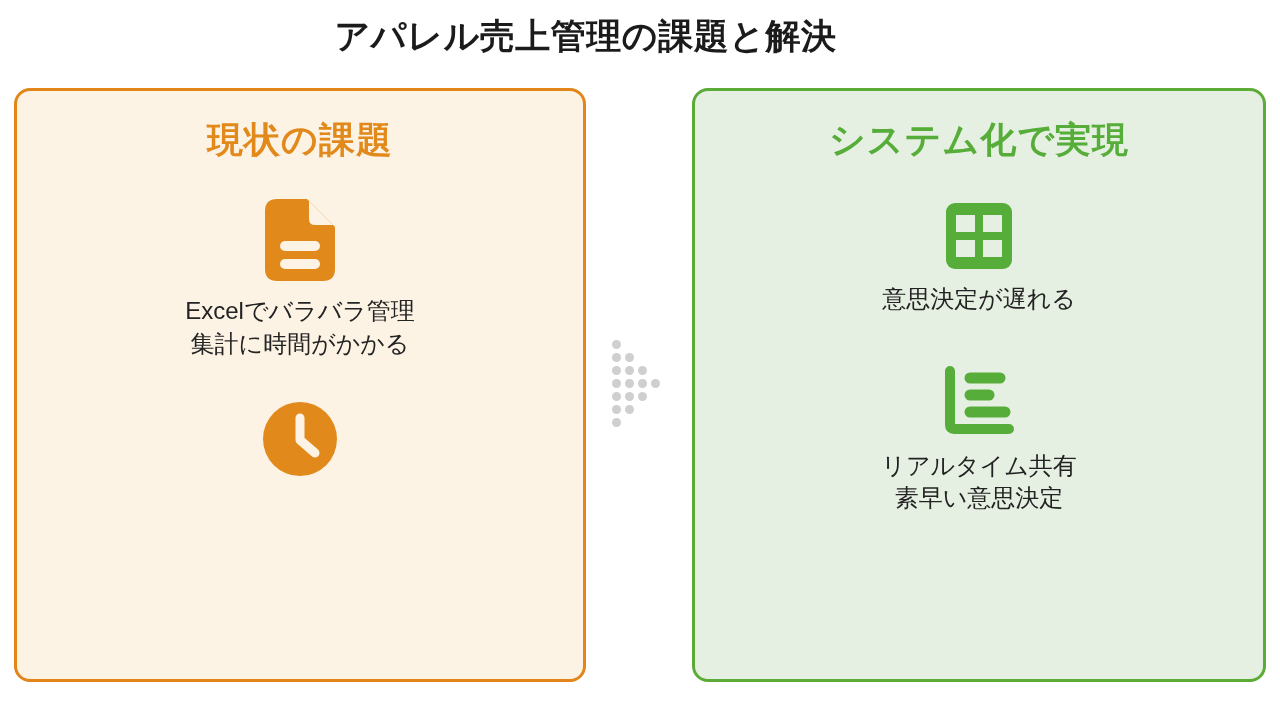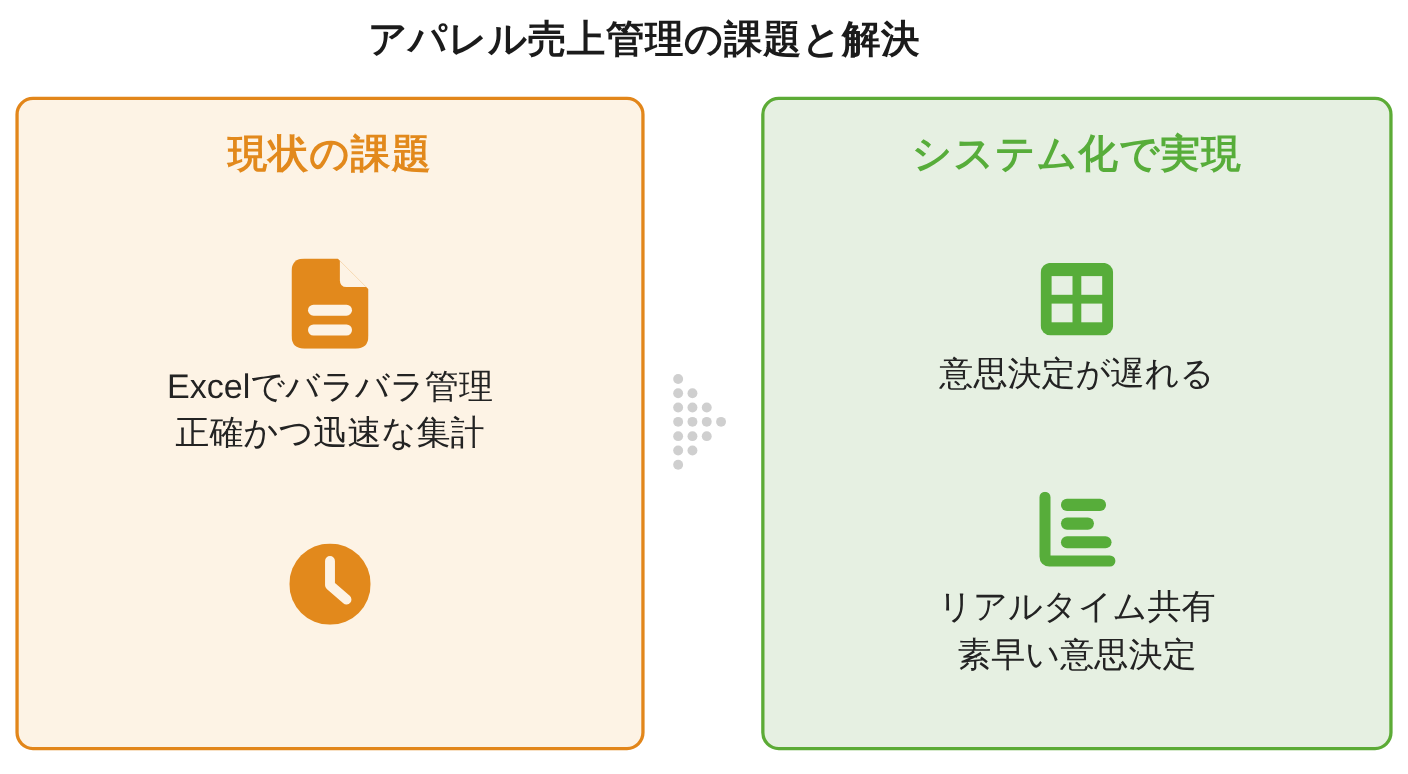--- a/index.html
+++ b/index.html
@@ -32,21 +32,20 @@
   
   .panel {
     position: absolute;
     top: 88px;
     height: 594px;
     border-radius: 16px;
     box-sizing: border-box;
     display: flex;
     flex-direction: column;
     align-items: center;
-    gap: 36px;
   }
   .panel-left {
     left: 14px;
     width: 572px;
     background: #fdf3e5;
     border: 3px solid #e2861a;
   }
   .panel-right {
     left: 692px;
     width: 574px;
@@ -69,21 +68,21 @@
     display: flex;
     flex-direction: column;
     align-items: center;
   }
   .item-icon {
     display: block;
     line-height: 0;
   }
   .item-text {
     margin-top: 14px;
-    font-size: 31px;
+    font-size: 24px;
     color: #232323;
     text-align: center;
     line-height: 1.36;
     font-weight: normal;
   }
   .item-text .line { display: block; white-space: nowrap; }
 
   
   .panel-left  .item-1 { margin-top: 38px; }
   .panel-left  .item-2 { margin-top: 42px; }
@@ -119,21 +118,21 @@
     <span class="item-icon">
       <svg width="70" height="82" viewBox="0 0 70 82" xmlns="http://www.w3.org/2000/svg">
         <path d="M12 0 H42 L70 28 V70 Q70 82 58 82 H12 Q0 82 0 70 V12 Q0 0 12 0 Z" fill="#e2891c"></path>
         <path d="M44 2 L68 26 H50 Q44 26 44 20 Z" fill="#fdf3e5"></path>
         <rect x="15" y="42" width="40" height="10" rx="5" fill="#fdf3e5"></rect>
         <rect x="15" y="60" width="40" height="10" rx="5" fill="#fdf3e5"></rect>
       </svg>
     </span>
     <div class="item-text">
       <span class="line">Excelでバラバラ管理</span>
-      <span class="line">正確かつ迅速な集計</span>
+      <span class="line">集計に時間がかかる</span>
     </div>
   </div>
 
   <div class="item item-2">
     <span class="item-icon">
       <svg width="74" height="74" viewBox="0 0 74 74" xmlns="http://www.w3.org/2000/svg">
         <circle cx="37" cy="37" r="37" fill="#e2891c"></circle>
         <path d="M37 16 V38 L52 51" stroke="#fdf3e5" stroke-width="9" stroke-linecap="round" stroke-linejoin="round" fill="none"></path>
       </svg>
     </span>

